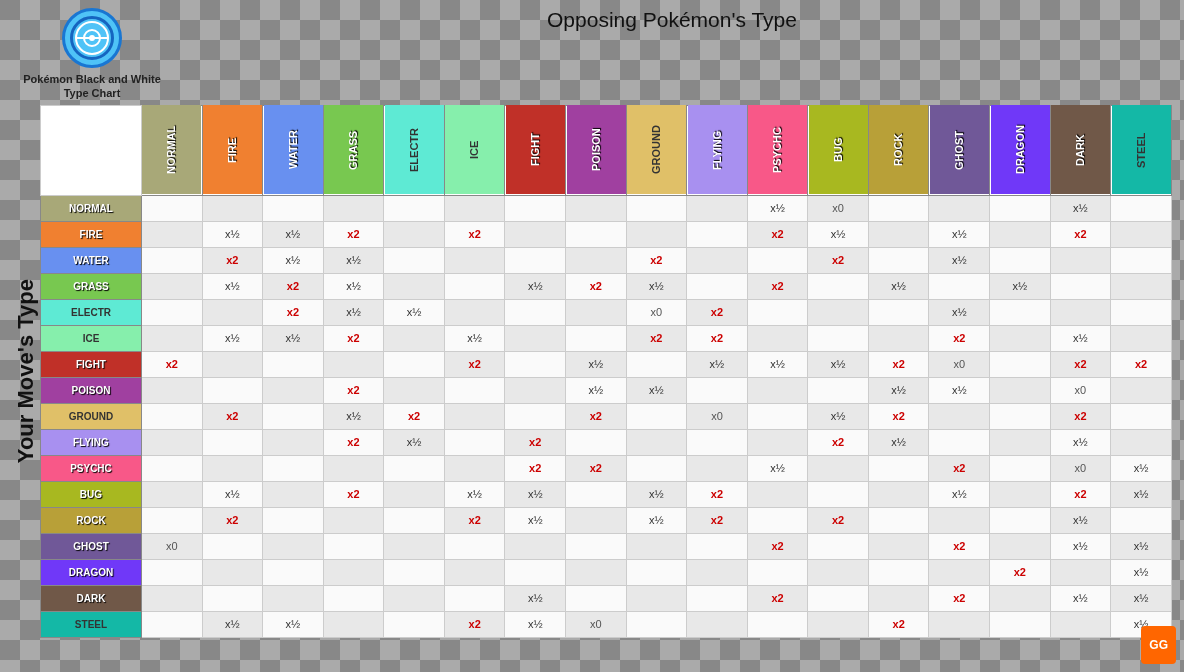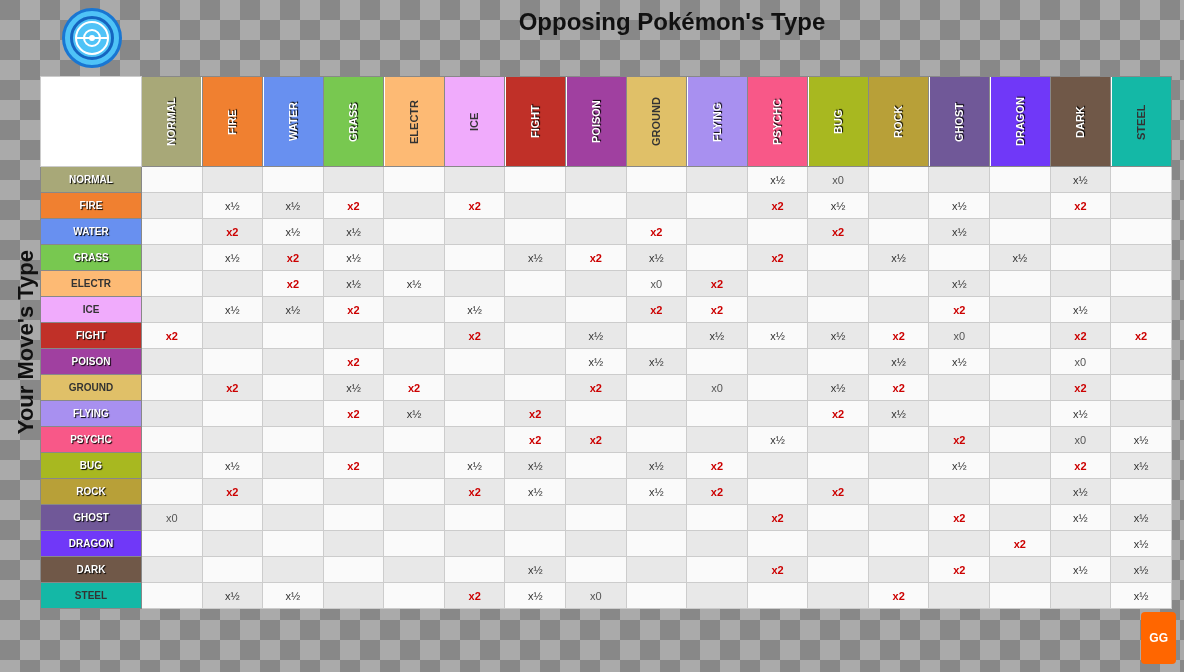--- a/index.html
+++ b/index.html
@@ -77,22 +77,22 @@
 
     .title-area {
       flex: 1;
       display: flex;
       align-items: center;
       justify-content: center;
       padding-bottom: 4px;
     }
 
     .main-title {
-      font-size: 24px;
-      font-weight: bold;
+      font-size: 21px;
+      font-weight: normal;
       color: #111;
       text-align: center;
     }
 
     .table-wrapper {
       display: flex;
       flex-direction: row;
       align-items: stretch;
       width: 100%;
       max-width: 1160px;
@@ -168,22 +168,22 @@
 
     .x2 { color: #cc0000; font-weight: bold; }
     .xhalf { color: #333; }
     .x0 { color: #555; margin-top: 36px; }
 
     
     .t-normal { background: #A8A878; }
     .t-fire { background: #F08030; }
     .t-water { background: #6890F0; }
     .t-grass { background: #78C850; }
-    .t-electric { background: #fdba74; color: #333 !important; text-shadow: none !important; }
-    .t-ice { background: #f0abfc; color: #333 !important; text-shadow: none !important;}
+    .t-electric { background: #5eead4; color: #333 !important; text-shadow: none !important; }
+    .t-ice { background: #86efac; color: #333 !important; text-shadow: none !important;}
     .t-fight { background: #C03028; }
     .t-poison { background: #A040A0; }
     .t-ground { background: #E0C068; color: #333 !important; text-shadow: none !important;}
     .t-flying { background: #A890F0; }
     .t-psychic { background: #F85888; }
     .t-bug { background: #A8B820; }
     .t-rock { background: #B8A038; }
     .t-ghost { background: #705898; }
     .t-dragon { background: #7038F8; }
     .t-dark { background: #705848; }
@@ -191,21 +191,21 @@
     .light-cell { background: #fafafa; }
     .dark-cell { background: #e8e8e8; }
 
     .corner-cell { background: white; border: 1px solid #ccc; }
 
     .gamer-guides-logo {
       position: fixed;
       bottom: 8px;
       right: 8px;
       background: #ff6600;
-      padding: 19px 8px;
+      padding: 12px 8px;
       border-radius: 4px;
       color: white;
       font-weight: bold;
       font-size: 12px;
     }
   </style>
 </head>
 <body>
 
 <div class="main-container">
@@ -214,20 +214,21 @@
       <div class="logo-circle">
         <div class="logo-inner">
           <svg width="36" height="36" viewBox="0 0 36 36">
             <circle cx="18" cy="18" r="16" fill="none" stroke="white" stroke-width="2"></circle>
             <circle cx="18" cy="18" r="8" fill="none" stroke="white" stroke-width="2"></circle>
             <circle cx="18" cy="18" r="3" fill="white"></circle>
             <line x1="2" y1="18" x2="34" y2="18" stroke="white" stroke-width="2"></line>
           </svg>
         </div>
       </div>
+      <div class="logo-text">Pokémon Black and White Type Chart</div>
     </div>
     <div class="title-area">
       <h1 class="main-title">Opposing Pokémon's Type</h1>
     </div>
   </div>
 
   <div class="table-wrapper">
     <div class="side-label-wrapper">
       <div class="side-label">Your Move's Type</div>
     </div>

